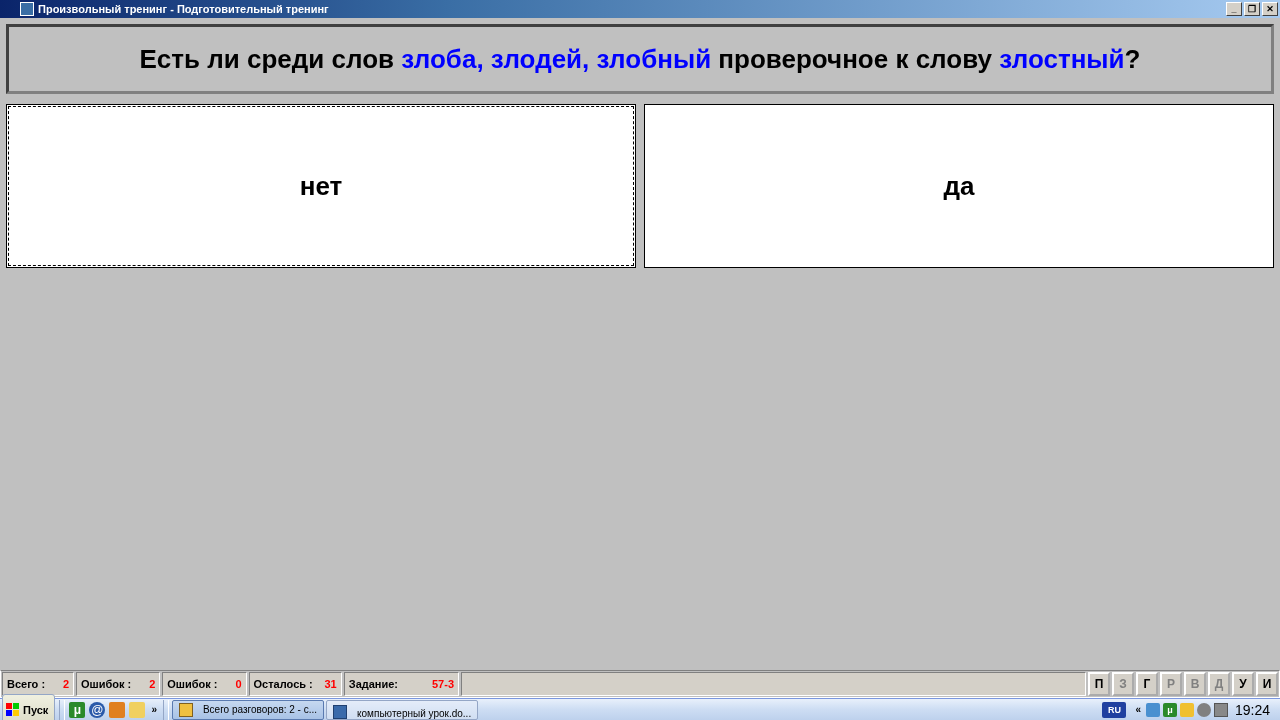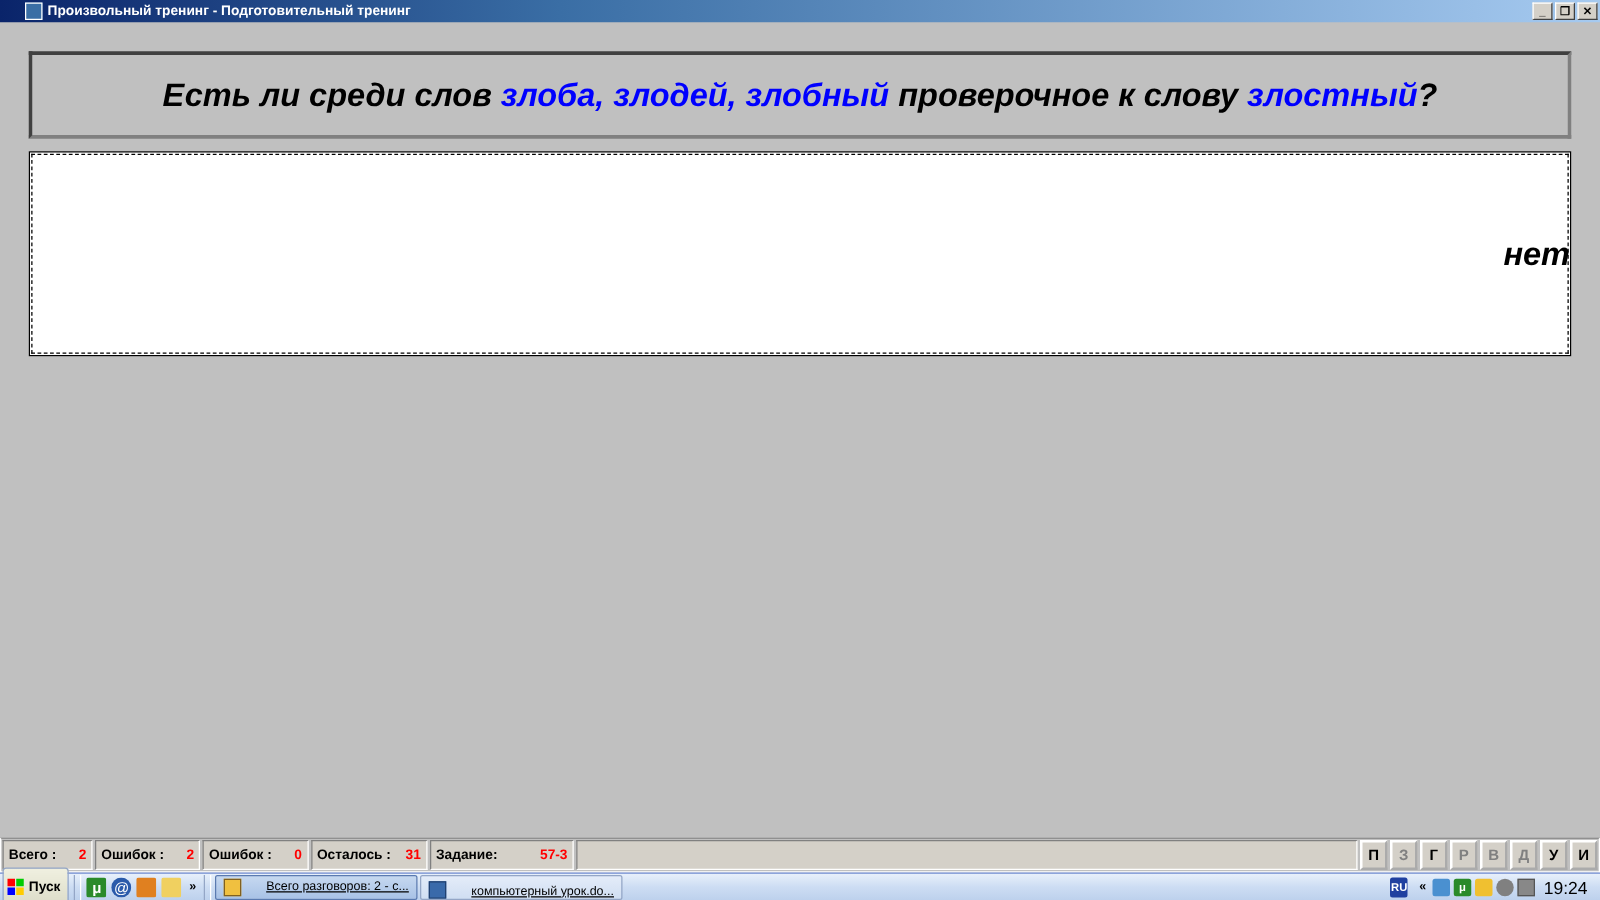--- a/index.html
+++ b/index.html
@@ -18,42 +18,42 @@
   }
   .titlebar .title-text { flex: 1; white-space: nowrap; }
   .titlebar .win-controls { display:flex; height:100%; align-items:center; padding-right:2px; gap:0; }
   .titlebar .win-btn {
     width:16px; height:14px; background:#d4d0c8; border:1px solid #fff; border-right-color:#404040; border-bottom-color:#404040;
     font-size:9px; font-family: "Marlett", Arial; color:#000; display:flex; align-items:center; justify-content:center;
     margin-left:2px;
   }
 
   
-  .client { flex:1; position:relative; padding:23px; background:#c0c0c0; display:flex; flex-direction:column;font-style:italic; }
+  .client { flex:1; position:relative; padding:6px; background:#c0c0c0; display:flex; flex-direction:column; }
 
   .question-box {
     border:3px solid #808080; border-top-color:#404040; border-left-color:#404040;
     background:#c0c0c0; height:70px; display:flex; align-items:center; justify-content:center;
     margin-bottom:10px;
   }
   .question-inner {
     border:1px solid #c0c0c0; width:100%; height:100%; display:flex; align-items:center; justify-content:center;
   }
   .question-text { font-size:26px; font-weight:bold; color:#000; text-align:center; }
   .question-text .hl { color:#0000ff; }
 
   .answers { display:flex; gap:8px; }
   .answer-btn {
     flex:1; height:164px; background:#fff; border:1px solid #000;
     display:flex; align-items:center; justify-content:center;
     font-size:26px; font-weight:bold; color:#000;
     position:relative;
   }
   .answer-btn.sel {
-    outline:1px dashed #000; outline-offset:-3px;justify-content:flex-end;
+    outline:1px dashed #000; outline-offset:-3px;
   }
 
   
   .statusbar {
     height:28px; background:#c0c0c0; border:1px solid #fff; border-top-color:#808080;
     display:flex; align-items:stretch; font-size:11px; padding:1px; gap:2px;
   }
   .stat-cell {
     border:1px solid #808080; border-right-color:#fff; border-bottom-color:#fff;
     background:#d4d0c8; display:flex; align-items:center; padding:0 4px; white-space:nowrap;
@@ -93,30 +93,29 @@
   .ql-sep { width:6px; height:20px; border-left:1px solid #94a6c6; border-right:1px solid #fff; margin:0 2px;}
   .ql-icon { width:16px; height:16px; margin:0 2px; border:1px solid transparent; display:inline-flex; align-items:center; justify-content:center; font-size:12px;}
   .ql-icon.green { background:#2a8a2a; color:#fff; border-radius:2px; font-weight:bold;}
   .ql-icon.blue { background:#2a5aaa; color:#fff; border-radius:8px;}
   .ql-icon.orange { background:#e08020; border-radius:2px;}
   .ql-icon.paint { background:#f0d060; border-radius:2px;}
   .chevron { font-size:10px; color:#000; padding:0 4px; font-weight:bold;}
   .task-btn {
     height:20px; margin:1px 1px; padding:0 6px;
     border:1px solid #94a6c6; border-radius:2px;
-    display:flex; align-items:center; gap:20px; max-width:170px; overflow:hidden; white-space:nowrap;
+    display:flex; align-items:center; gap:10px; max-width:170px; overflow:hidden; white-space:nowrap;
     font-size:10px;
-    text-decoration:underline;
   }
   .task-btn.active { background:linear-gradient(to bottom,#c6d8f0,#a8c2e6); border-color:#5a7ab0;}
   .task-btn.inactive { background:linear-gradient(to bottom,#e4ecf9,#d0def2);align-items:flex-end;}
   .task-btn .ticon { width:14px; height:14px; background:#f0c040; border:1px solid #806020; flex-shrink:0;}
   .task-btn .ticon.word { background:#3a6aaa; border-color:#204070;}
   .taskbar-flex { flex:1; }
-  .lang { width:14px; height:16px; background:#2040a0; color:#fff; font-size:9px; font-weight:bold; display:flex; align-items:center; justify-content:center; border-radius:2px; margin:0 3px;}
+  .lang { width:24px; height:16px; background:#2040a0; color:#fff; font-size:9px; font-weight:bold; display:flex; align-items:center; justify-content:center; border-radius:2px; margin:0 3px;}
   .tray { display:flex; align-items:center; padding:0 4px; gap:3px;}
   .tray .arrow { font-size:10px; color:#000; font-weight:bold; padding:0 2px;}
   .tray-icon { width:14px; height:14px; }
   .tray-icon.a { background:#4a90d0; border-radius:2px;}
   .tray-icon.b { background:#2a8a2a; color:#fff; font-size:9px; font-weight:bold; display:flex; align-items:center; justify-content:center; border-radius:2px;}
   .tray-icon.c { background:#f0c030; border-radius:2px;}
   .tray-icon.d { background:#808080; border-radius:7px;}
   .tray-icon.e { background:#888; border:1px solid #555;}
   .clock { font-size:14px; color:#000; padding:0 6px 0 4px;}
 </style>
@@ -138,20 +137,23 @@
     <div class="question-inner">
       <div class="question-text">
         <span>Есть ли среди слов </span><span class="hl">злоба, злодей, злобный</span><span> проверочное к слову </span><span class="hl">злостный</span><span>?</span>
       </div>
     </div>
   </div>
   <div class="answers">
     <div class="answer-btn sel">
       <span>нет</span>
     </div>
+    <div class="answer-btn">
+      <span>да</span>
+    </div>
   </div>
 </div>
 
 <div class="statusbar">
   <div class="stat-cell">
     <span class="label">Всего :</span>
     <span class="val">2</span>
   </div>
   <div class="stat-cell">
     <span class="label">Ошибок :</span>

